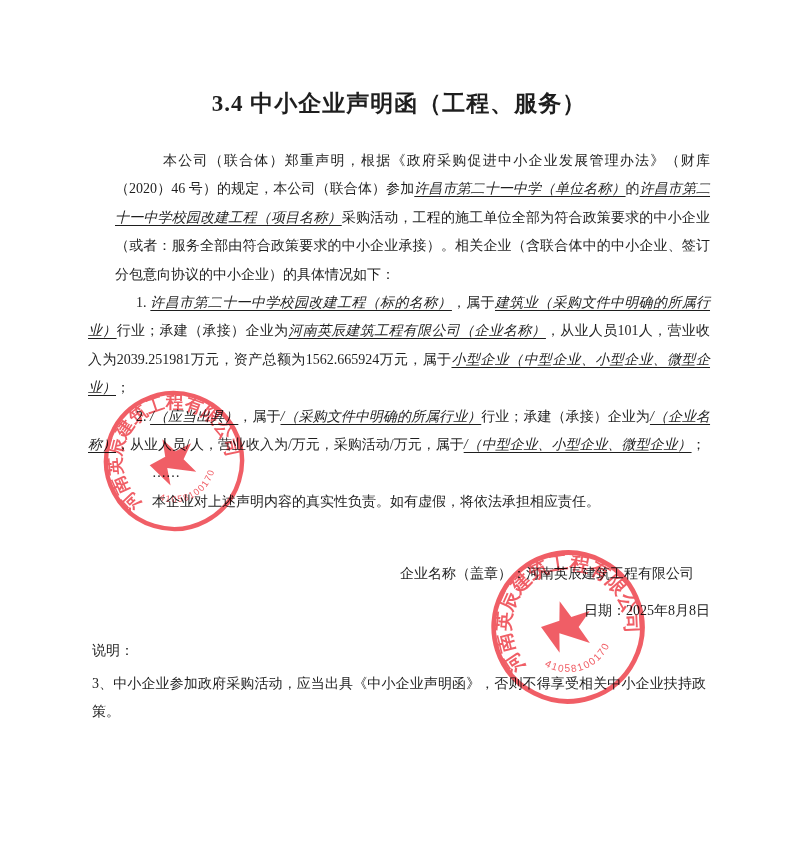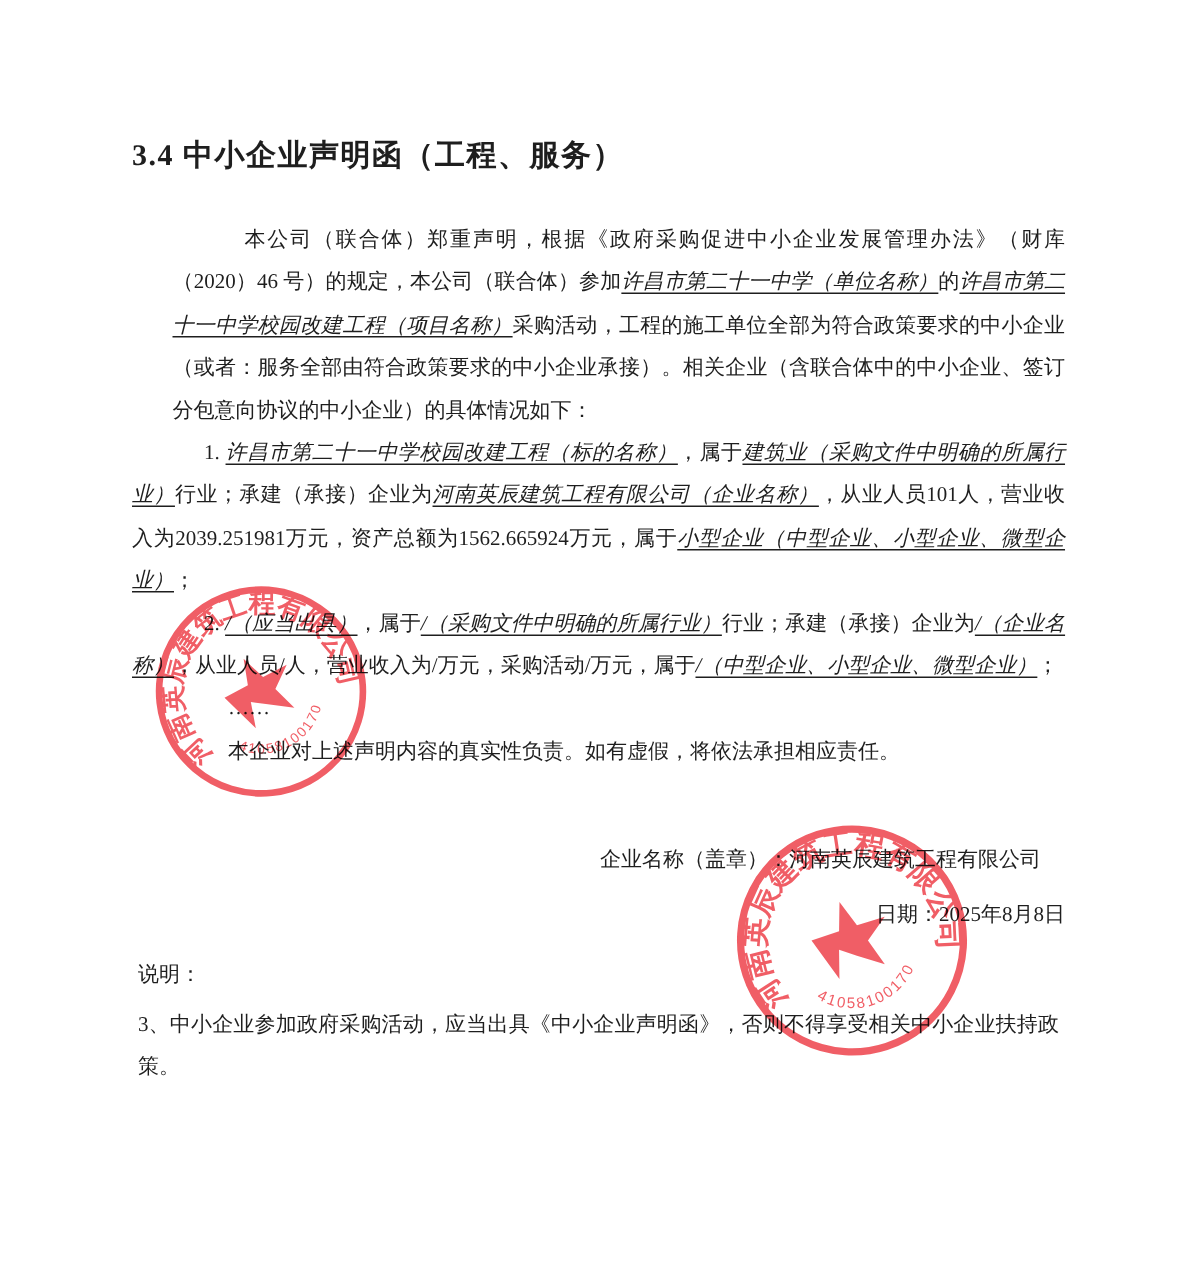--- a/index.html
+++ b/index.html
@@ -19,22 +19,23 @@
     position: absolute;
     left: 88px;
     top: 90px;
     width: 622px;
     font-size: 14px;
     line-height: 28.4px;
     text-align: justify;
   }
 
   .doc-title {
-    font-size: 20px;
+    font-size: 23px;
     font-weight: bold;
+    text-align: center;
     line-height: 28px;
     margin-bottom: 29px;
     letter-spacing: 1px;
   }
 
   .para { margin: 0; }
   .para span.u {
     text-decoration: underline;
     text-underline-offset: 3px;
     text-decoration-thickness: 1px;

